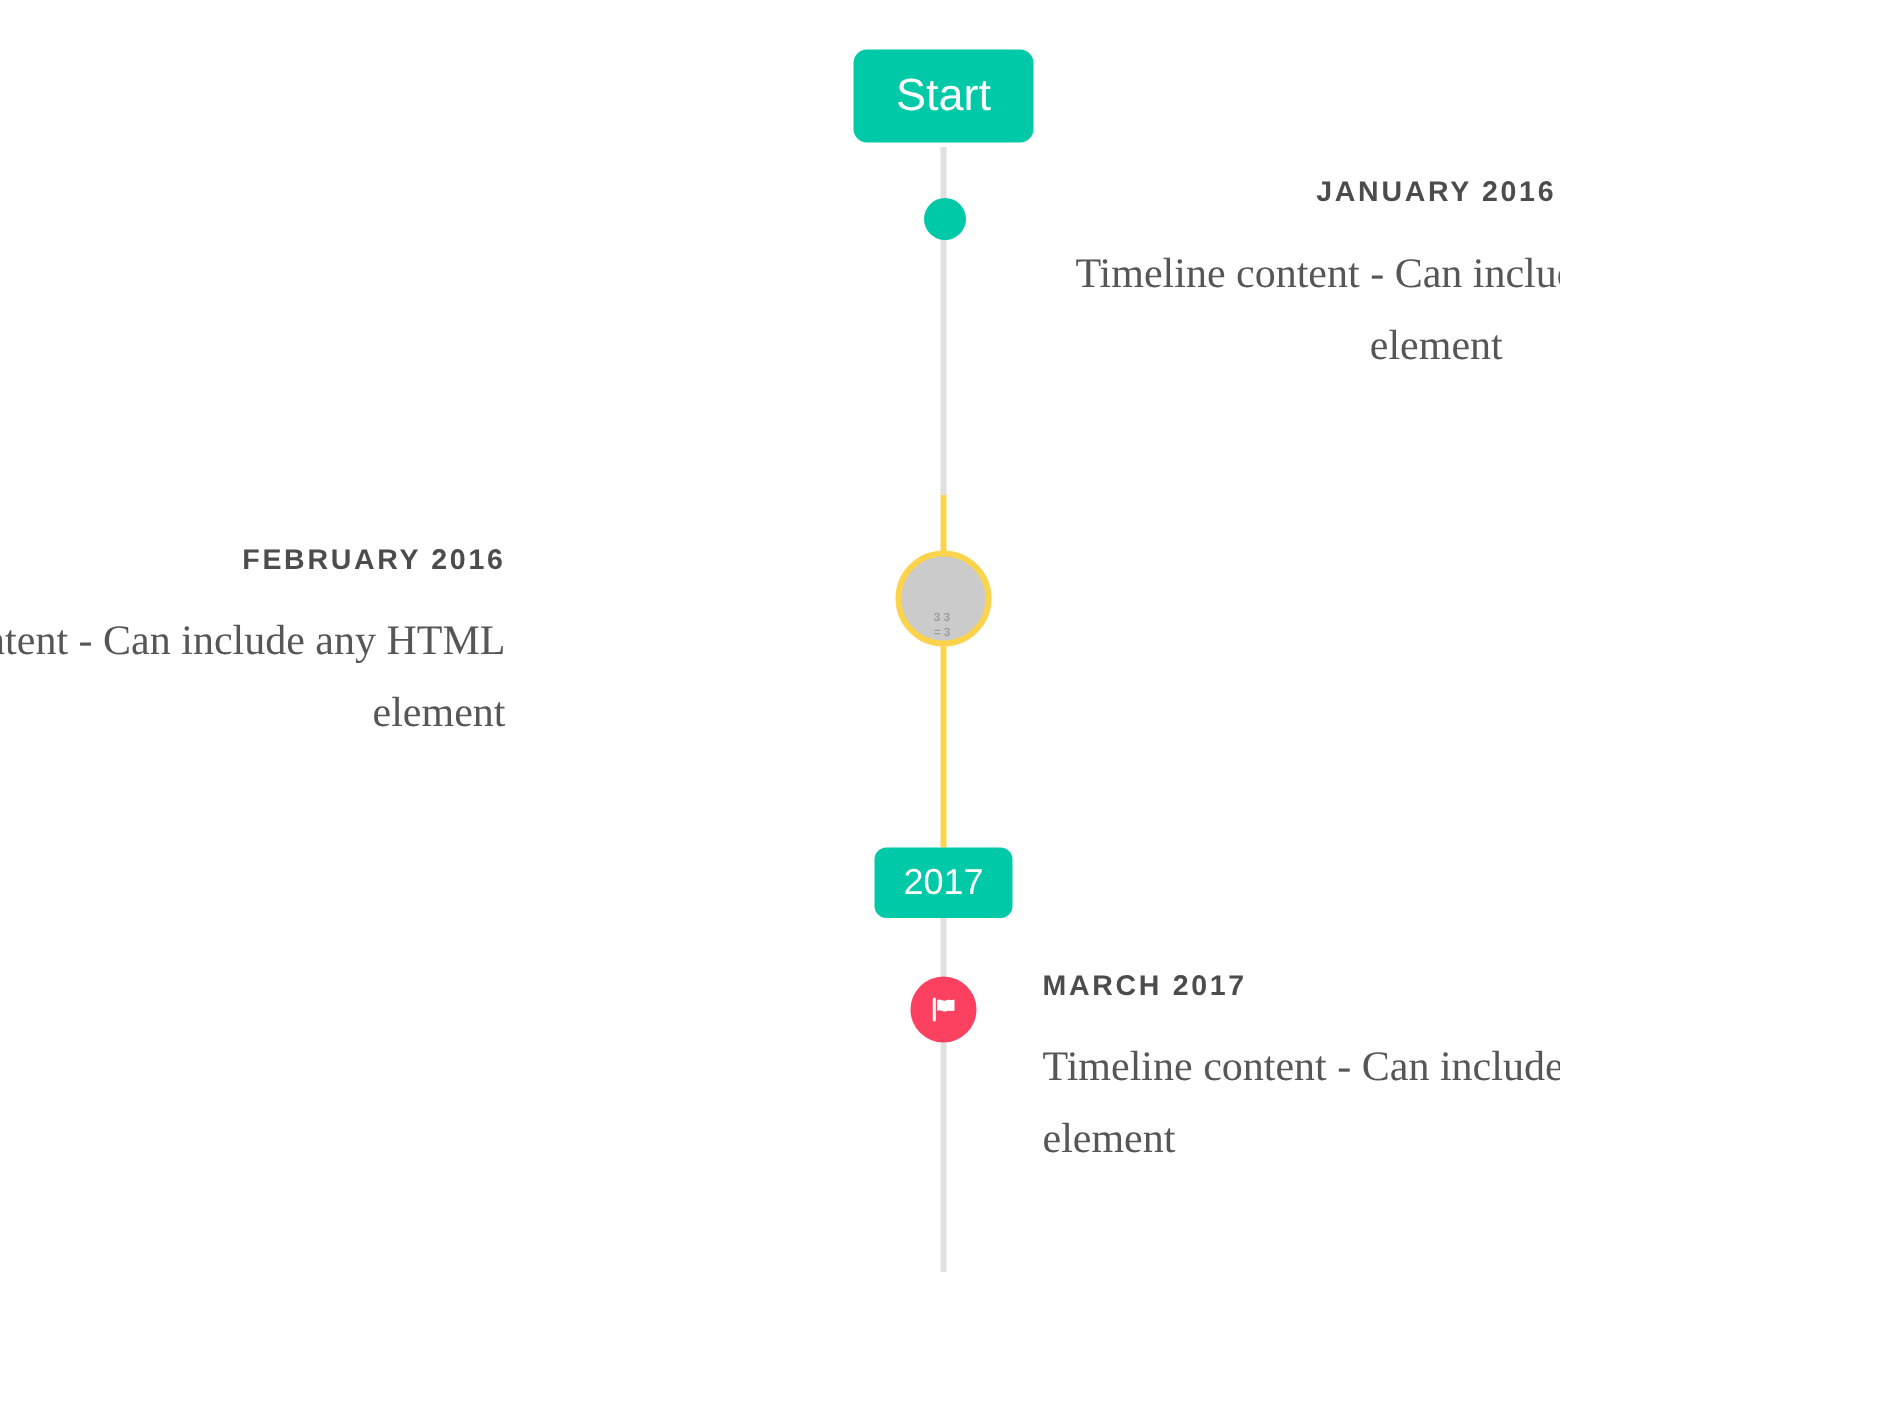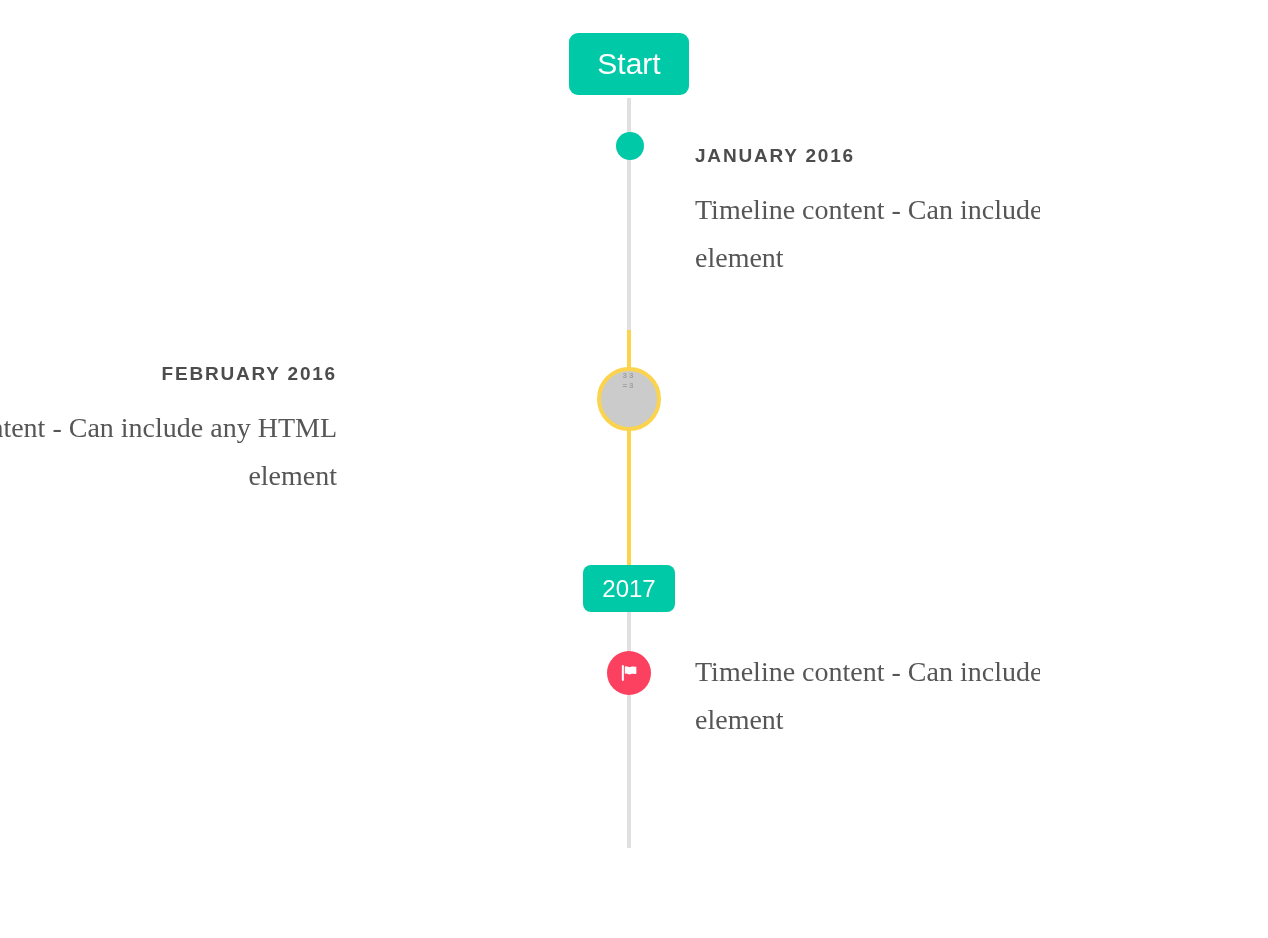--- a/index.html
+++ b/index.html
@@ -53,38 +53,38 @@
   
   .marker{position:absolute;z-index:2;border-radius:50%;}
   .marker-dot{
     left:616px;top:132px;width:28px;height:28px;
     background:var(--accent);
   }
   .marker-ring{
     left:597px;top:367px;width:64px;height:64px;
     background:var(--marker-gray);
     border:4px solid var(--highlight);
-    display:flex;align-items:flex-start;justify-content:center;
+    display:flex;align-items:flex-end;justify-content:center;
   }
   .marker-ring .glyph{
     font-size:8px;line-height:10px;font-weight:bold;
     letter-spacing:2px;color:#9b9b9b;
     white-space:pre-line;text-align:center;opacity:.9;
   }
   .marker-flag{
     left:607px;top:651px;width:44px;height:44px;
     background:var(--marker-red);
     display:flex;align-items:center;justify-content:center;
   }
   .marker-flag svg{width:22px;height:22px;fill:#ffffff;}
   
   .item{position:absolute;width:525px;z-index:2;}
   .item-right{left:695px;text-align:left;}
   .item-left{right:703px;text-align:right;}
-  .item-1{top:146px;}
+  .item-1{top:119px;text-align:center;}
   .item-2{top:364px;}
   .item-3{top:648px;}
   .item-title{
     font-size:19px;font-weight:700;
     letter-spacing:1.8px;
     color:var(--title-text);
     line-height:1;
     margin-bottom:21px;
   }
   .item-content{
@@ -124,16 +124,17 @@
     <div class="item-title">JANUARY 2016</div>
     <div class="item-content">Timeline content - Can include any HTML element</div>
   </div>
 
   <div class="item item-left item-2">
     <div class="item-title">FEBRUARY 2016</div>
     <div class="item-content">Timeline content - Can include any HTML element</div>
   </div>
 
   <div class="item item-right item-3">
+    <div class="item-title">MARCH 2017</div>
     <div class="item-content">Timeline content - Can include any HTML element</div>
   </div>
 
 </div>
 
 </body></html>

